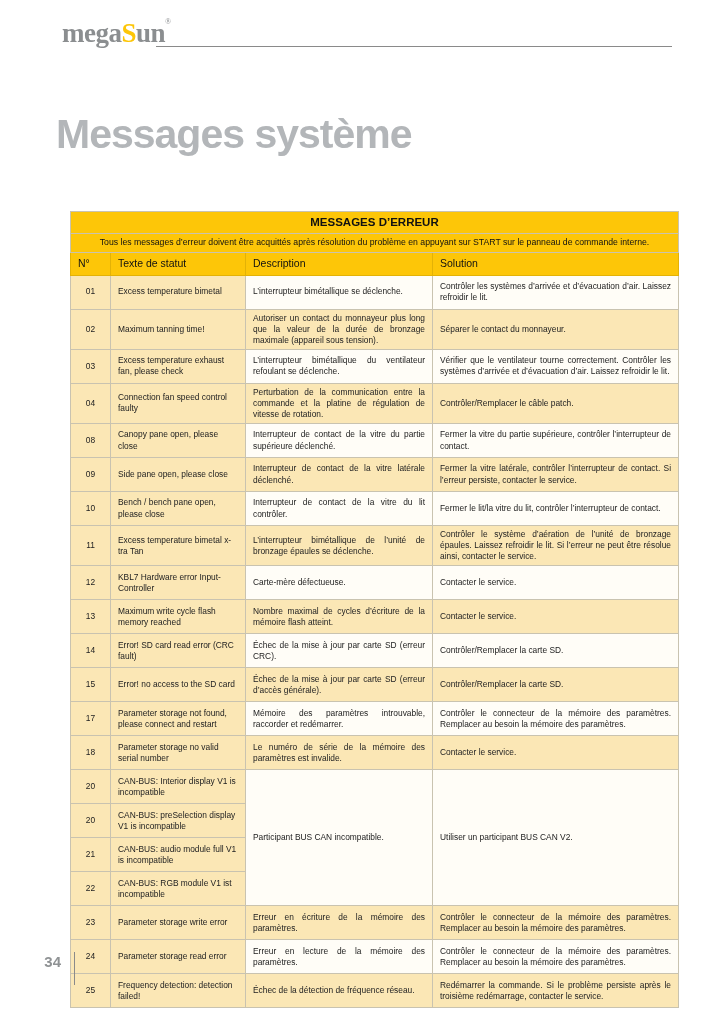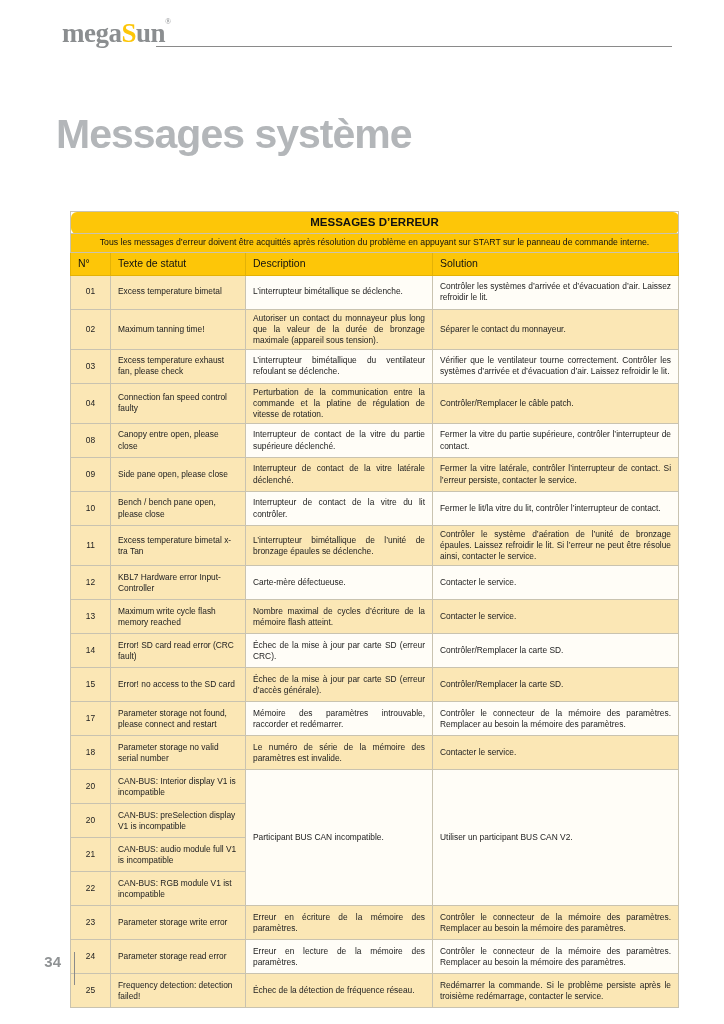--- a/index.html
+++ b/index.html
@@ -40,21 +40,21 @@
     border-collapse:collapse;table-layout:fixed;
     font-size:8.4px;line-height:1.32;
   }
   table.err td,table.err th{
     border:1px solid var(--border);
     padding:3px 7px;vertical-align:middle;
     overflow:hidden;
   }
   th.t-title{
     background:var(--gold);text-align:center;font-size:11.5px;font-weight:bold;
-    padding:5px 4px;border-color:#e3b206;color:#111;border-radius:6px;
+    padding:5px 4px;border-color:#e3b206;color:#111;
   }
   td.t-subtitle{
     background:var(--gold);text-align:center;font-size:8.7px;font-weight:normal;
     padding:5px 26px;border-color:#e3b206;color:#111;
   }
   tr.t-cols th{
     background:var(--gold);text-align:left;font-size:10.5px;font-weight:normal;
     padding:4px 7px;border-color:#e3b206;color:#111;
   }
   td.cell-no{background:var(--cream);text-align:center;height:27px;}
@@ -128,21 +128,21 @@
         <td class="cell-sol">Vérifier que le ventilateur tourne correctement. Contrôler les systèmes d’arrivée et d’évacuation d’air. Laissez refroidir le lit.</td>
       </tr>
       <tr class="row-cream">
         <td class="cell-no">04</td>
         <td class="cell-status">Connection fan speed control faulty</td>
         <td class="cell-desc">Perturbation de la communication entre la commande et la platine de régulation de vitesse de rotation.</td>
         <td class="cell-sol">Contrôler/Remplacer le câble patch.</td>
       </tr>
       <tr class="row-white">
         <td class="cell-no">08</td>
-        <td class="cell-status">Canopy entre open, please close</td>
+        <td class="cell-status">Canopy pane open, please close</td>
         <td class="cell-desc">Interrupteur de contact de la vitre du partie supérieure déclenché.</td>
         <td class="cell-sol">Fermer la vitre du partie supérieure, contrôler l’interrupteur de contact.</td>
       </tr>
       <tr class="row-cream">
         <td class="cell-no">09</td>
         <td class="cell-status">Side pane open, please close</td>
         <td class="cell-desc">Interrupteur de contact de la vitre latérale déclenché.</td>
         <td class="cell-sol">Fermer la vitre latérale, contrôler l’interrupteur de contact. Si l’erreur persiste, contacter le service.</td>
       </tr>
       <tr class="row-white">

